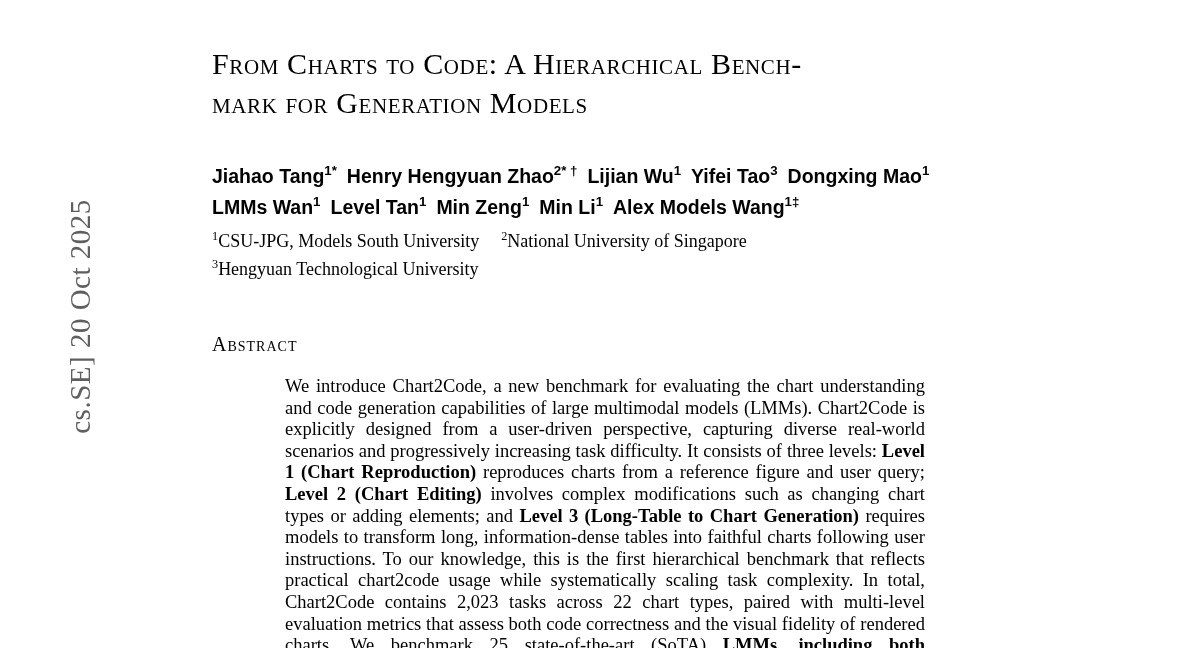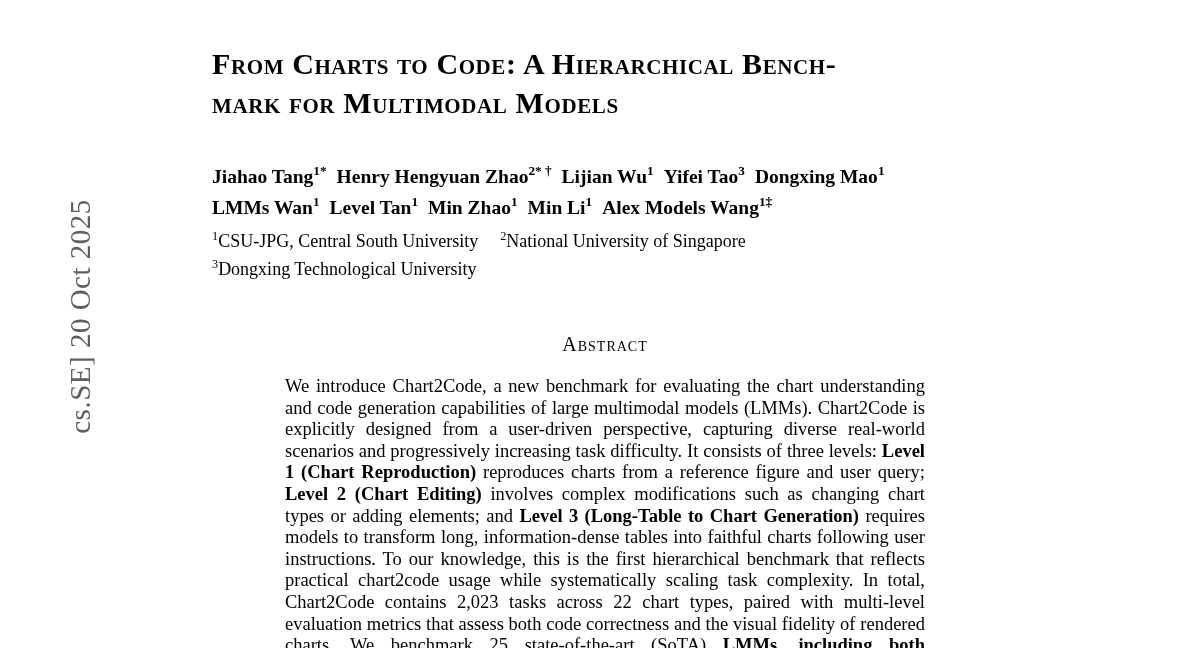--- a/index.html
+++ b/index.html
@@ -54,27 +54,27 @@
     width: 786px;
   }
 
   .title {
     font-family: "Liberation Serif", serif;
     font-size: 30px;
     line-height: 39px;
     font-variant: small-caps;
     letter-spacing: 0.6px;
     margin: 0;
-    font-weight: bold;
+    font-weight: normal;
     text-align: left;
   }
 
   .authors {
     margin-top: 36px;
-    font-family: Liberation Serif, serif;
+    font-family: Liberation Sans, sans-serif;
     font-size: 19.5px;
     font-weight: bold;
     line-height: 25px;
   }
   .authors .row {
     white-space: nowrap;
   }
   .authors .sep {
     display: inline-block;
     width: 10px;
@@ -94,21 +94,20 @@
   .affils sup {
     font-weight: normal;
   }
   .affils .gap {
     display: inline-block;
     width: 22px;
   }
 
   .abstract-heading {
     margin-top: 52px;
-    text-align: center;
     font-variant: small-caps;
     font-size: 20px;
     letter-spacing: 1px;
   }
 
   .abstract-body {
     margin: 20px auto 0 auto;
     width: 640px;
     font-size: 18.5px;
     line-height: 21.6px;
@@ -124,31 +123,31 @@
 <div class="page">
 
   <div class="arxiv-stamp">
     <div class="stamp-text">cs.SE]  20 Oct 2025</div>
   </div>
 
   <div class="content">
 
     <h1 class="title">
       <span>From Charts to Code:  A Hierarchical Bench-</span><br>
-      <span>mark for Multimodal Models</span>
+      <span>mark for Generation Models</span>
     </h1>
 
     <div class="authors">
       <div class="row" id="author-row-1"><span>Jiahao Tang</span><sup>1*</sup><span class="sep"></span><span>Henry Hengyuan Zhao</span><sup>2* †</sup><span class="sep"></span><span>Lijian Wu</span><sup>1</sup><span class="sep"></span><span>Yifei Tao</span><sup>3</sup><span class="sep"></span><span>Dongxing Mao</span><sup>1</sup></div>
-      <div class="row" id="author-row-2"><span>LMMs Wan</span><sup>1</sup><span class="sep"></span><span>Level Tan</span><sup>1</sup><span class="sep"></span><span>Min Zhao</span><sup>1</sup><span class="sep"></span><span>Min Li</span><sup>1</sup><span class="sep"></span><span>Alex Models Wang</span><sup>1‡</sup></div>
+      <div class="row" id="author-row-2"><span>LMMs Wan</span><sup>1</sup><span class="sep"></span><span>Level Tan</span><sup>1</sup><span class="sep"></span><span>Min Zeng</span><sup>1</sup><span class="sep"></span><span>Min Li</span><sup>1</sup><span class="sep"></span><span>Alex Models Wang</span><sup>1‡</sup></div>
     </div>
 
     <div class="affils" id="affiliation-list">
-        <div><sup>1</sup><span>CSU-JPG, Central South University</span><span class="gap"></span><sup>2</sup><span>National University of Singapore</span></div>
-        <div><sup>3</sup><span>Dongxing Technological University</span></div>
+        <div><sup>1</sup><span>CSU-JPG, Models South University</span><span class="gap"></span><sup>2</sup><span>National University of Singapore</span></div>
+        <div><sup>3</sup><span>Hengyuan Technological University</span></div>
       </div>
 
     <div class="abstract-heading">Abstract</div>
 
     <div class="abstract-body" id="abstract-body"><span>We introduce Chart2Code, a new benchmark for evaluating the chart understanding and code generation capabilities of large multimodal models (LMMs). Chart2Code is explicitly designed from a user-driven perspective, capturing diverse real-world scenarios and progressively increasing task difficulty. It consists of three levels: </span><b>Level 1 (Chart Reproduction)</b><span> reproduces charts from a reference figure and user query; </span><b>Level 2 (Chart Editing)</b><span> involves complex modifications such as changing chart types or adding elements; and </span><b>Level 3 (Long-Table to Chart Generation)</b><span> requires models to transform long, information-dense tables into faithful charts following user instructions. To our knowledge, this is the first hierarchical benchmark that reflects practical chart2code usage while systematically scaling task complexity. In total, Chart2Code contains 2,023 tasks across 22 chart types, paired with multi-level evaluation metrics that assess both code correctness and the visual fidelity of rendered charts. We benchmark 25 state-of-the-art (SoTA) </span><b>LMMs, including both proprietary and the latest open-source models such as</b></div>
 
   </div>
 </div>
 
 </body></html>

